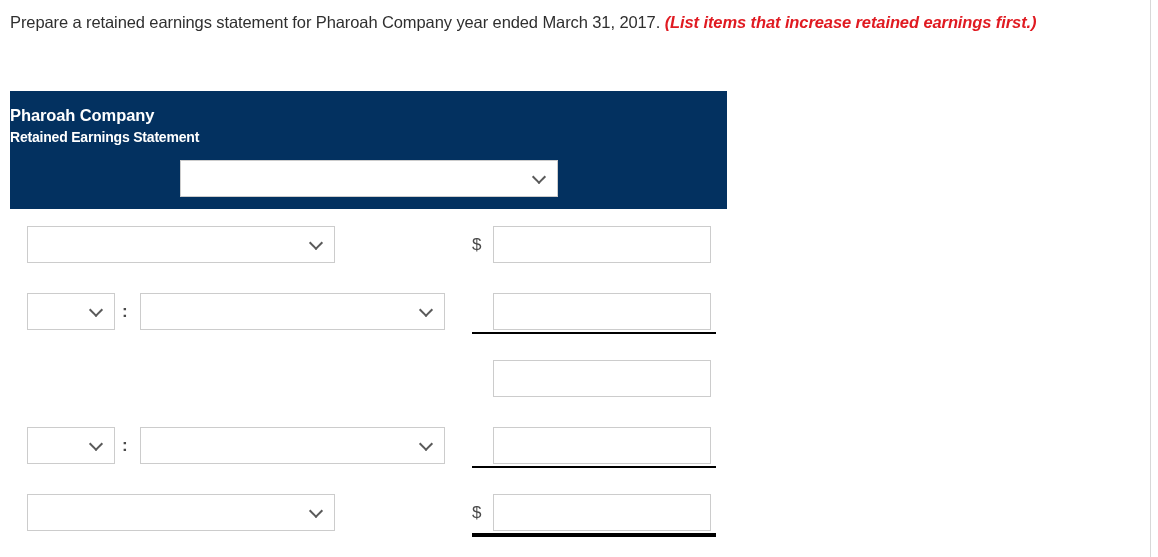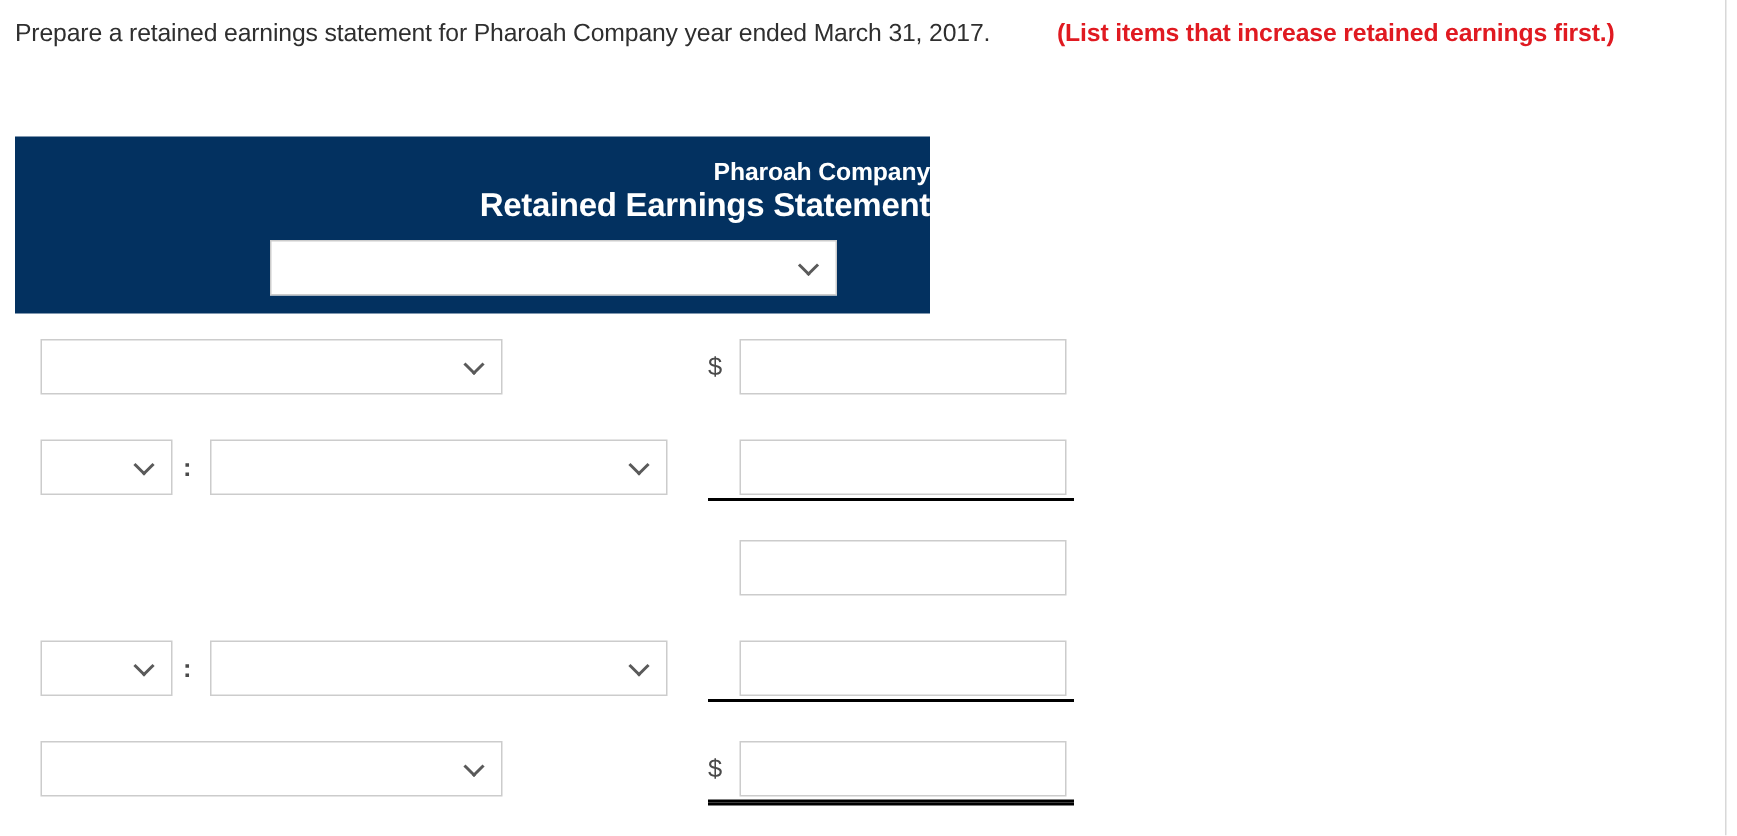--- a/index.html
+++ b/index.html
@@ -30,43 +30,43 @@
     left: 10px; top: 10px;
     width: 1110px;
     font-size: 16.5px;
     line-height: 25px;
     color: #2f2f2f;
     letter-spacing: -0.1px;
   }
   .prompt .hint {
     color: #e01a21;
     font-weight: bold;
-    margin-left: 40px;
+    font-style: italic;
   }
 
   
   .statement-header {
     position: absolute;
     left: 10px; top: 91px;
-    width: 610px; height: 118px;
+    width: 717px; height: 118px;
     background: #033160;
-    text-align: right;
+    text-align: left;
   }
   .statement-header .line1 {
     color: #ffffff;
     font-weight: bold;
     font-size: 16.5px;
     line-height: 20px;
     padding-top: 14px;
     letter-spacing: -0.1px;
   }
   .statement-header .line2 {
     color: #ffffff;
     font-weight: bold;
-    font-size: 22px;
+    font-size: 14px;
     line-height: 24px;
     letter-spacing: -0.2px;
   }
   .header-select-wrap {
     position: absolute;
     left: 170px; top: 69px;
     width: 378px; height: 37px;
   }
 
   

